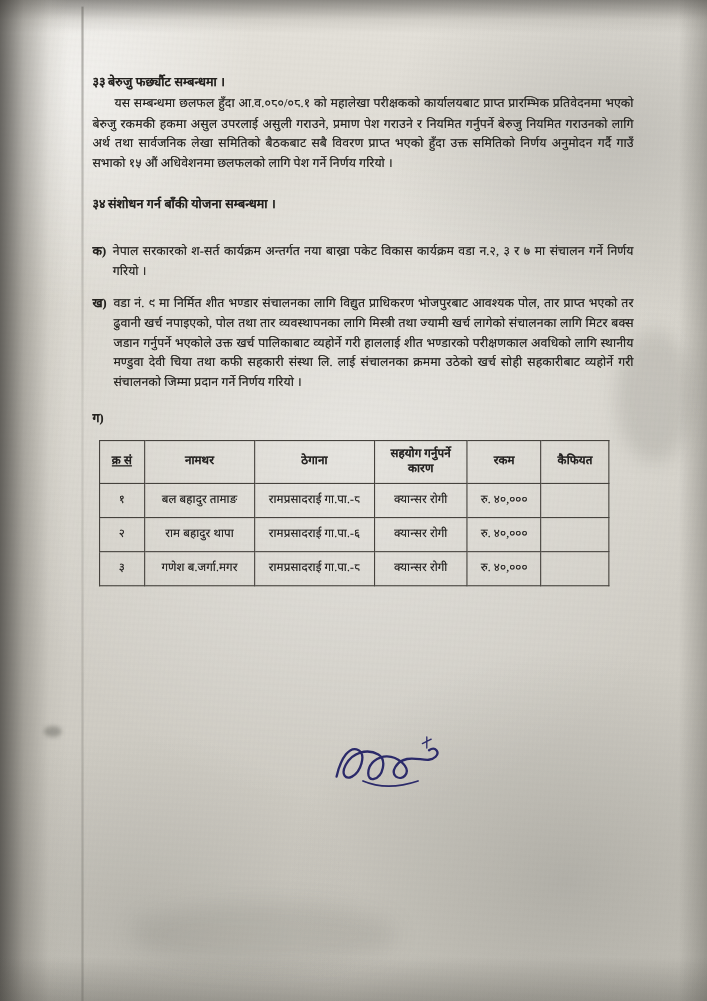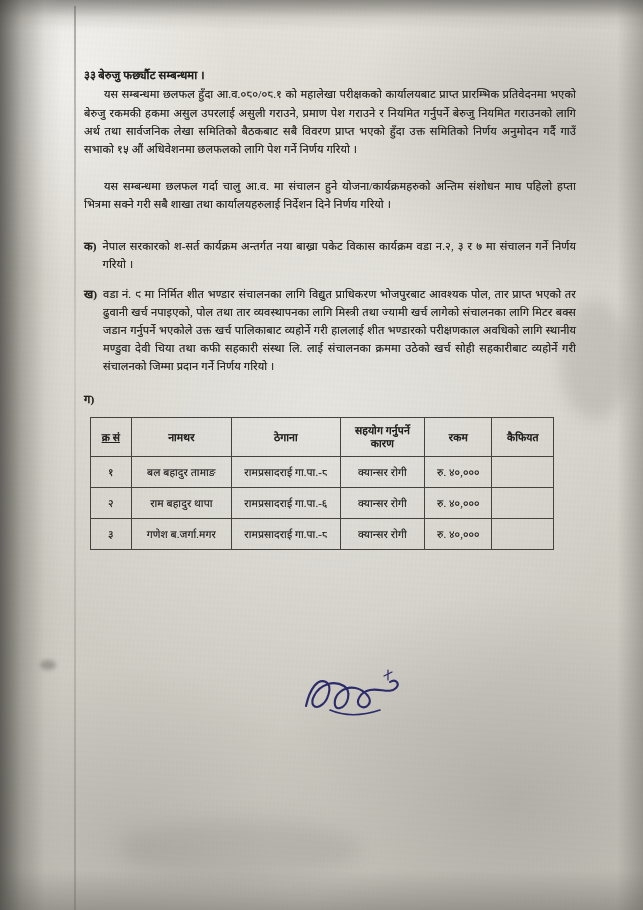--- a/index.html
+++ b/index.html
@@ -186,21 +186,23 @@
     <div class="sec">
       <div class="sec-head">
         <span class="num">३३</span><span>बेरुजु फर्छ्यौट सम्बन्धमा ।</span>
       </div>
       <p class="para">यस सम्बन्धमा छलफल हुँदा आ.व.०८०/०८.१ को महालेखा परीक्षकको कार्यालयबाट प्राप्त प्रारम्भिक प्रतिवेदनमा भएको बेरुजु रकमकी हकमा असुल उपरलाई असुली गराउने, प्रमाण पेश गराउने र नियमित गर्नुपर्ने बेरुजु नियमित गराउनको लागि अर्थ तथा सार्वजनिक लेखा समितिको बैठकबाट सबै विवरण प्राप्त भएको हुँदा उक्त समितिको निर्णय अनुमोदन गर्दै गाउँ सभाको १५ औं अधिवेशनमा छलफलको लागि पेश गर्ने निर्णय गरियो ।</p>
     </div>
 
     <div class="spacer-10"></div>
 
     <div class="sec">
-      <p class="para">यस सम्बन्धमा छलफल गर्दा चालु आ.व. मा संचालन हुने योजना/कार्यक्रमहरुको अन्तिम संशोधन माघ पहिलो हप्ता भित्रमा सक्ने गरी सबै शाखा तथा कार्यालयहरुलाई निर्देशन दिने निर्णय गरियो ।</p>
+      <div class="sec-head">
+        <span class="num">३४</span><span>संशोधन गर्न बाँकी योजना सम्बन्धमा ।</span>
+      </div>
     </div>
 
     <div class="spacer-10"></div>
 
     <div class="sec">
 
       <div class="sub">
         <span class="mark">क)</span>
         <span class="body">नेपाल सरकारको श-सर्त कार्यक्रम अन्तर्गत नया बाख्रा पकेट विकास कार्यक्रम वडा न.२, ३ र ७ मा संचालन गर्ने निर्णय गरियो ।</span>
       </div>

